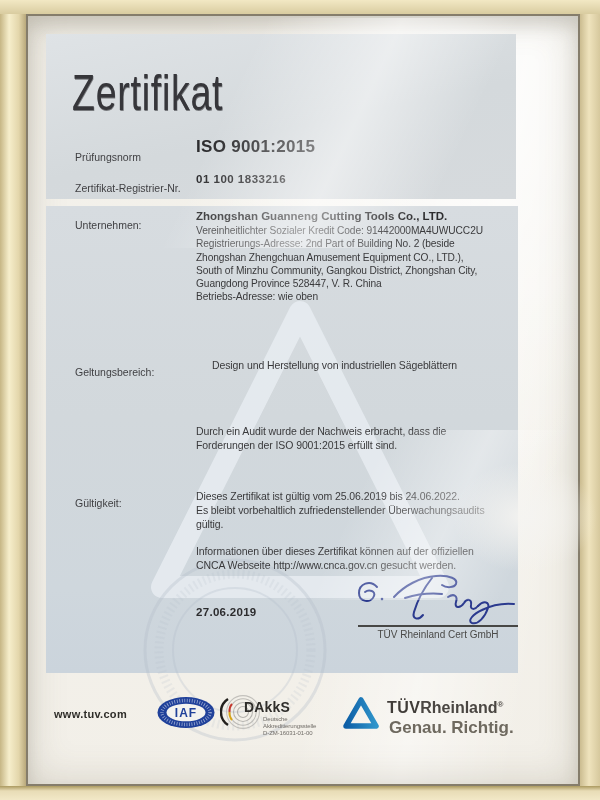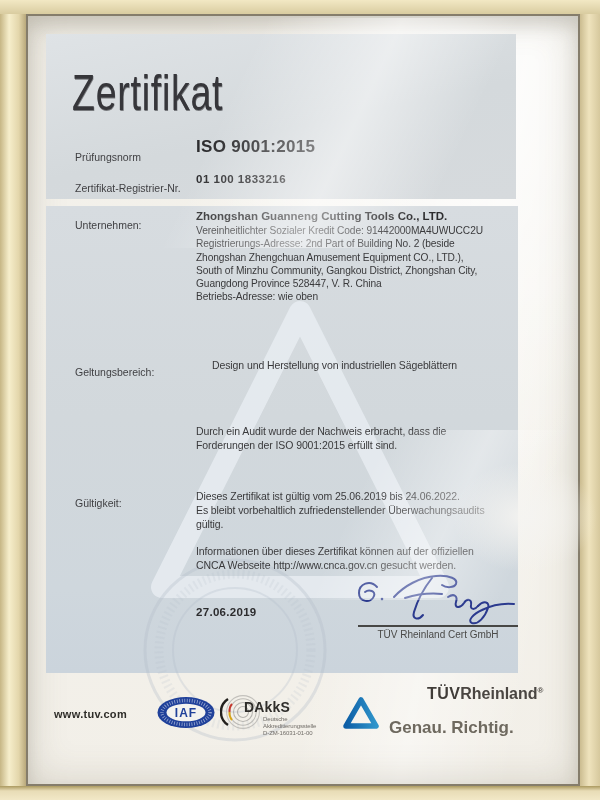--- a/index.html
+++ b/index.html
@@ -154,21 +154,21 @@
 
   <svg class="wm" style="left:343px;top:696px;" width="36" height="34" viewBox="0 0 36 34">
     <defs>
       <linearGradient id="tg" x1="0" y1="0" x2="1" y2="0">
         <stop offset="0" stop-color="#0d5ea6"></stop>
           <stop offset="1" stop-color="#2f95cb"></stop>
       </linearGradient>
     </defs>
     <path d="M18,4 L33,30 L3,30 Z" fill="none" stroke="url(#tg)" stroke-width="5.5" stroke-linejoin="round"></path>
   </svg>
-  <div class="txt" style="left:387px;top:685px;margin-left:40px;">
+  <div class="txt" style="left:387px;top:699px;">
     <span style="font-size:16px;font-weight:700;color:#403c38;letter-spacing:.4px;">TÜV</span><span style="font-size:16px;font-weight:700;color:#4a4642;">Rheinland</span><span style="font-size:8px;font-weight:700;color:#4a4642;vertical-align:super;">®</span>
   </div>
   <div class="txt b" style="left:389px;top:718px;font-size:17px;color:#6e695f;">Genau. Richtig.</div>
 
   <div class="glare glare-top"></div>
   <div class="glare glare-mid"></div>
   <div class="glare glare-fade"></div>
 
 </div>
 

